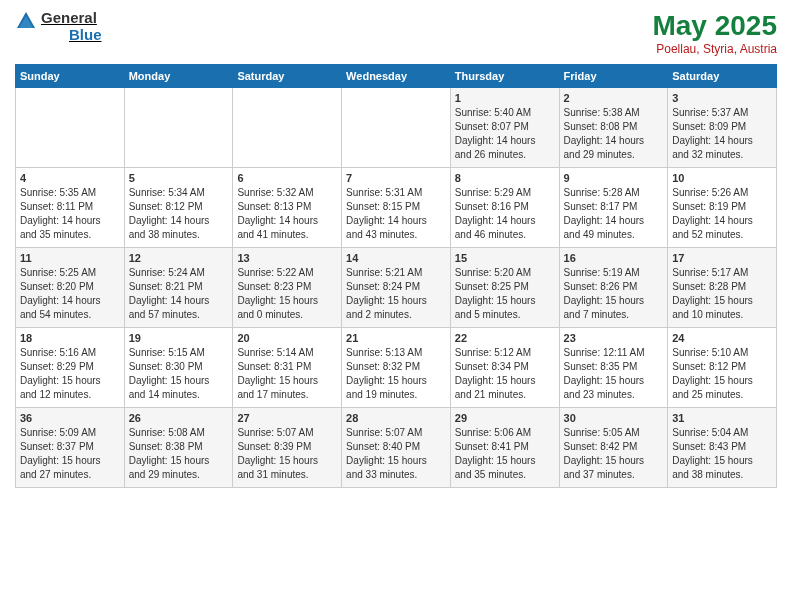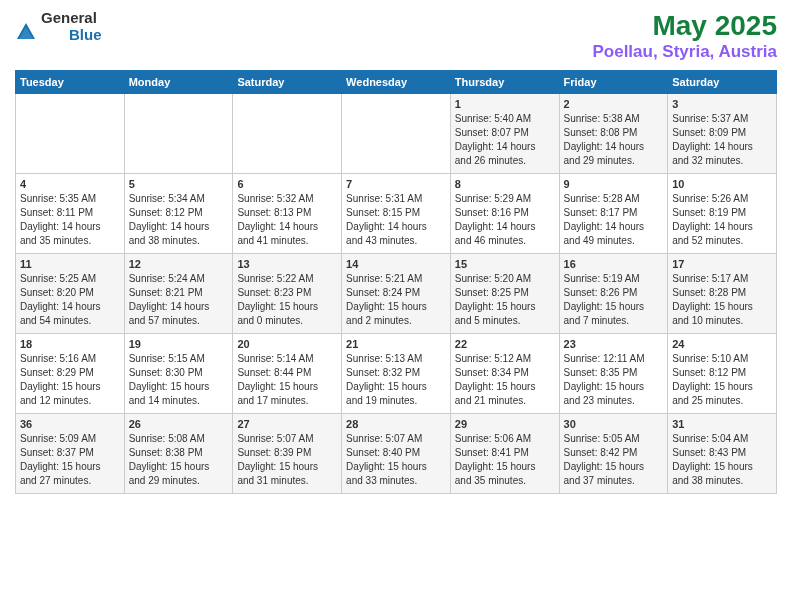--- a/index.html
+++ b/index.html
@@ -17,21 +17,22 @@
       padding: 10px 15px 10px 15px;
     }
     .header {
       display: flex;
       justify-content: space-between;
       align-items: flex-start;
       margin-bottom: 8px;
     }
     .logo {
       display: flex;
-      align-items: flex-end;
+      align-items: flex-start;
+      text-decoration: underline;
     }
     .logo-text {
       display: flex;
       flex-direction: column;
       line-height: 1.1;
     }
     .logo-general {
       font-size: 15px;
       font-weight: bold;
       color: #333;
@@ -49,23 +50,23 @@
     }
     .title-block {
       text-align: right;
     }
     .title-block h1 {
       font-size: 28px;
       font-weight: bold;
       color: #15803d;
     }
     .title-block h2 {
-      font-size: 17px;
-      font-weight: bold;
-      color: #8b5cf6;
+      font-size: 12px;
+      font-weight: normal;
+      color: #b91c1c;
     }
     table {
       width: 100%;
       border-collapse: collapse;
       table-layout: fixed;
     }
     thead tr th {
       background: #1a6faf;
       color: #fff;
       font-size: 11px;
@@ -122,21 +123,21 @@
     </div>
     <div class="title-block">
       <h1>May 2025</h1>
       <h2>Poellau, Styria, Austria</h2>
     </div>
   </div>
 
   <table>
     <thead>
       <tr>
-      <th>Tuesday</th>
+      <th>Sunday</th>
           <th>Monday</th>
           <th>Saturday</th>
           <th>Wednesday</th>
           <th>Thursday</th>
           <th>Friday</th>
           <th>Saturday</th>
         </tr>
     </thead>
     <tbody id="calendar-body">
     <tr>
@@ -279,21 +280,21 @@
           <td>
             <span class="day-num">19</span>
             <div class="day-info">Sunrise: 5:15 AM
 Sunset: 8:30 PM
 Daylight: 15 hours
 and 14 minutes.</div>
           </td>
           <td>
             <span class="day-num">20</span>
             <div class="day-info">Sunrise: 5:14 AM
-Sunset: 8:44 PM
+Sunset: 8:31 PM
 Daylight: 15 hours
 and 17 minutes.</div>
           </td>
           <td>
             <span class="day-num">21</span>
             <div class="day-info">Sunrise: 5:13 AM
 Sunset: 8:32 PM
 Daylight: 15 hours
 and 19 minutes.</div>
           </td>

